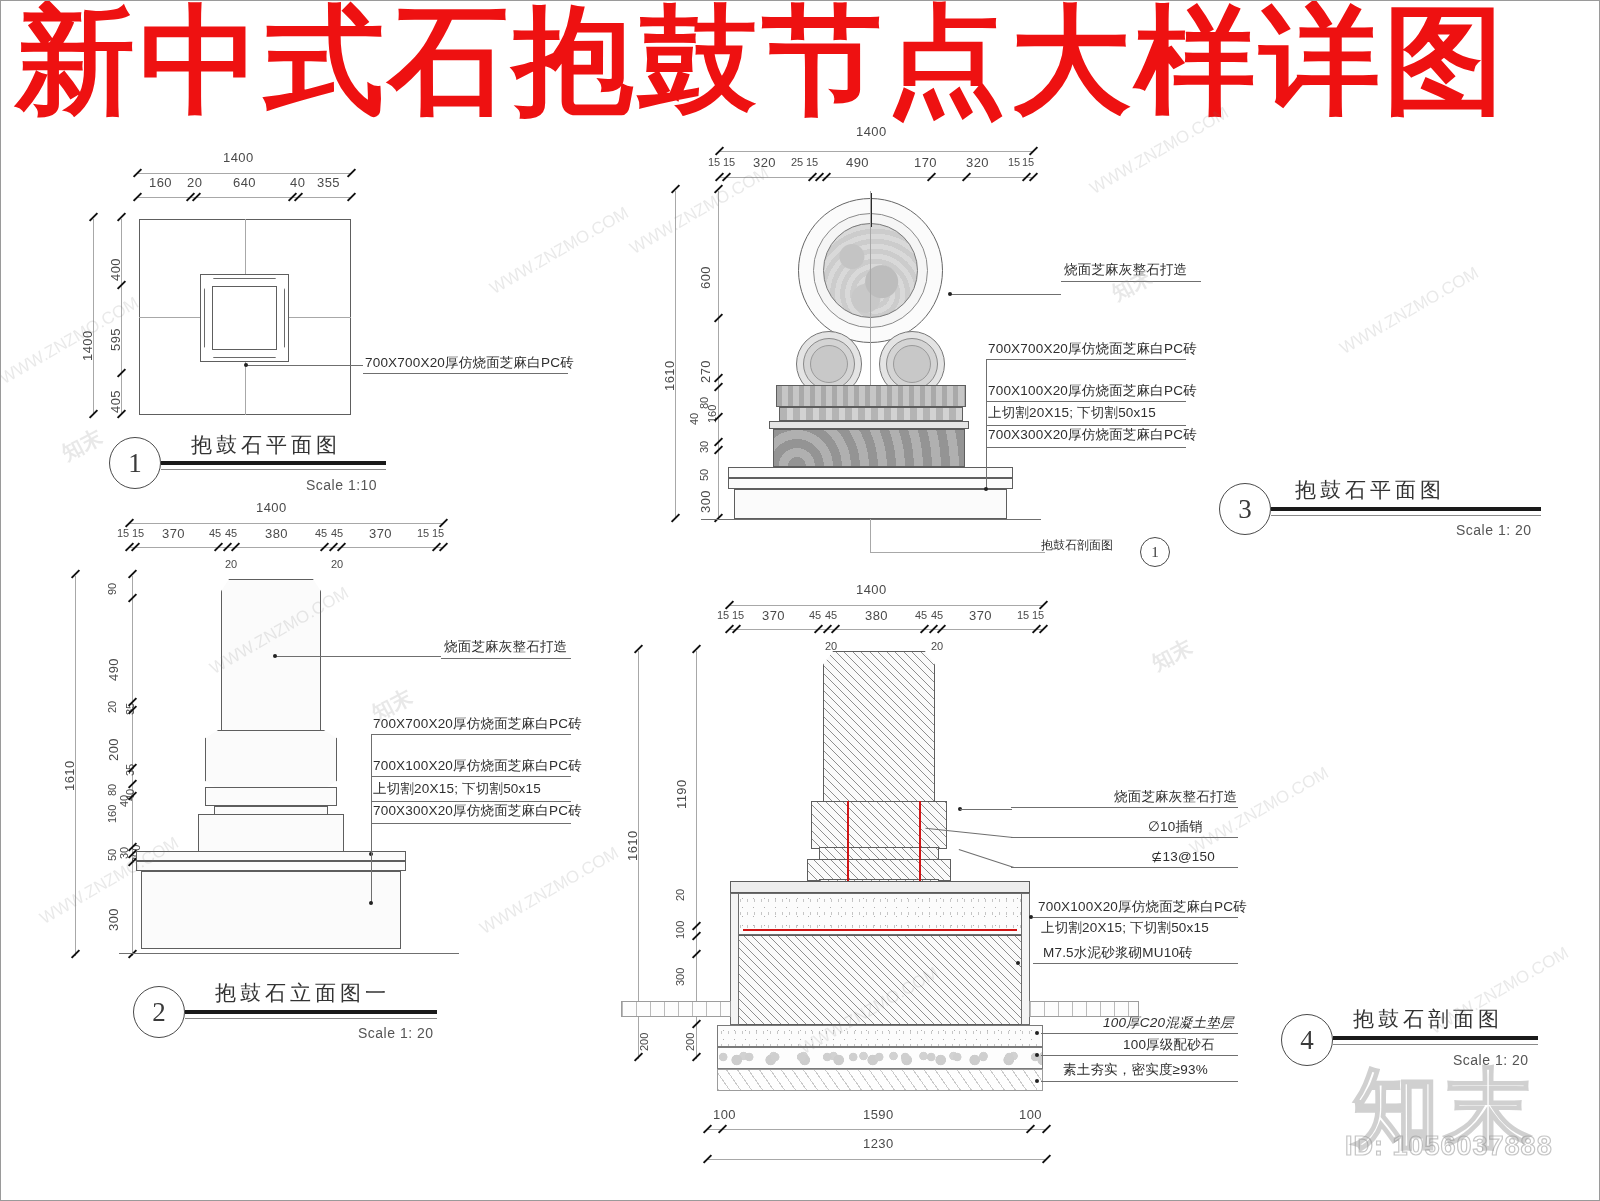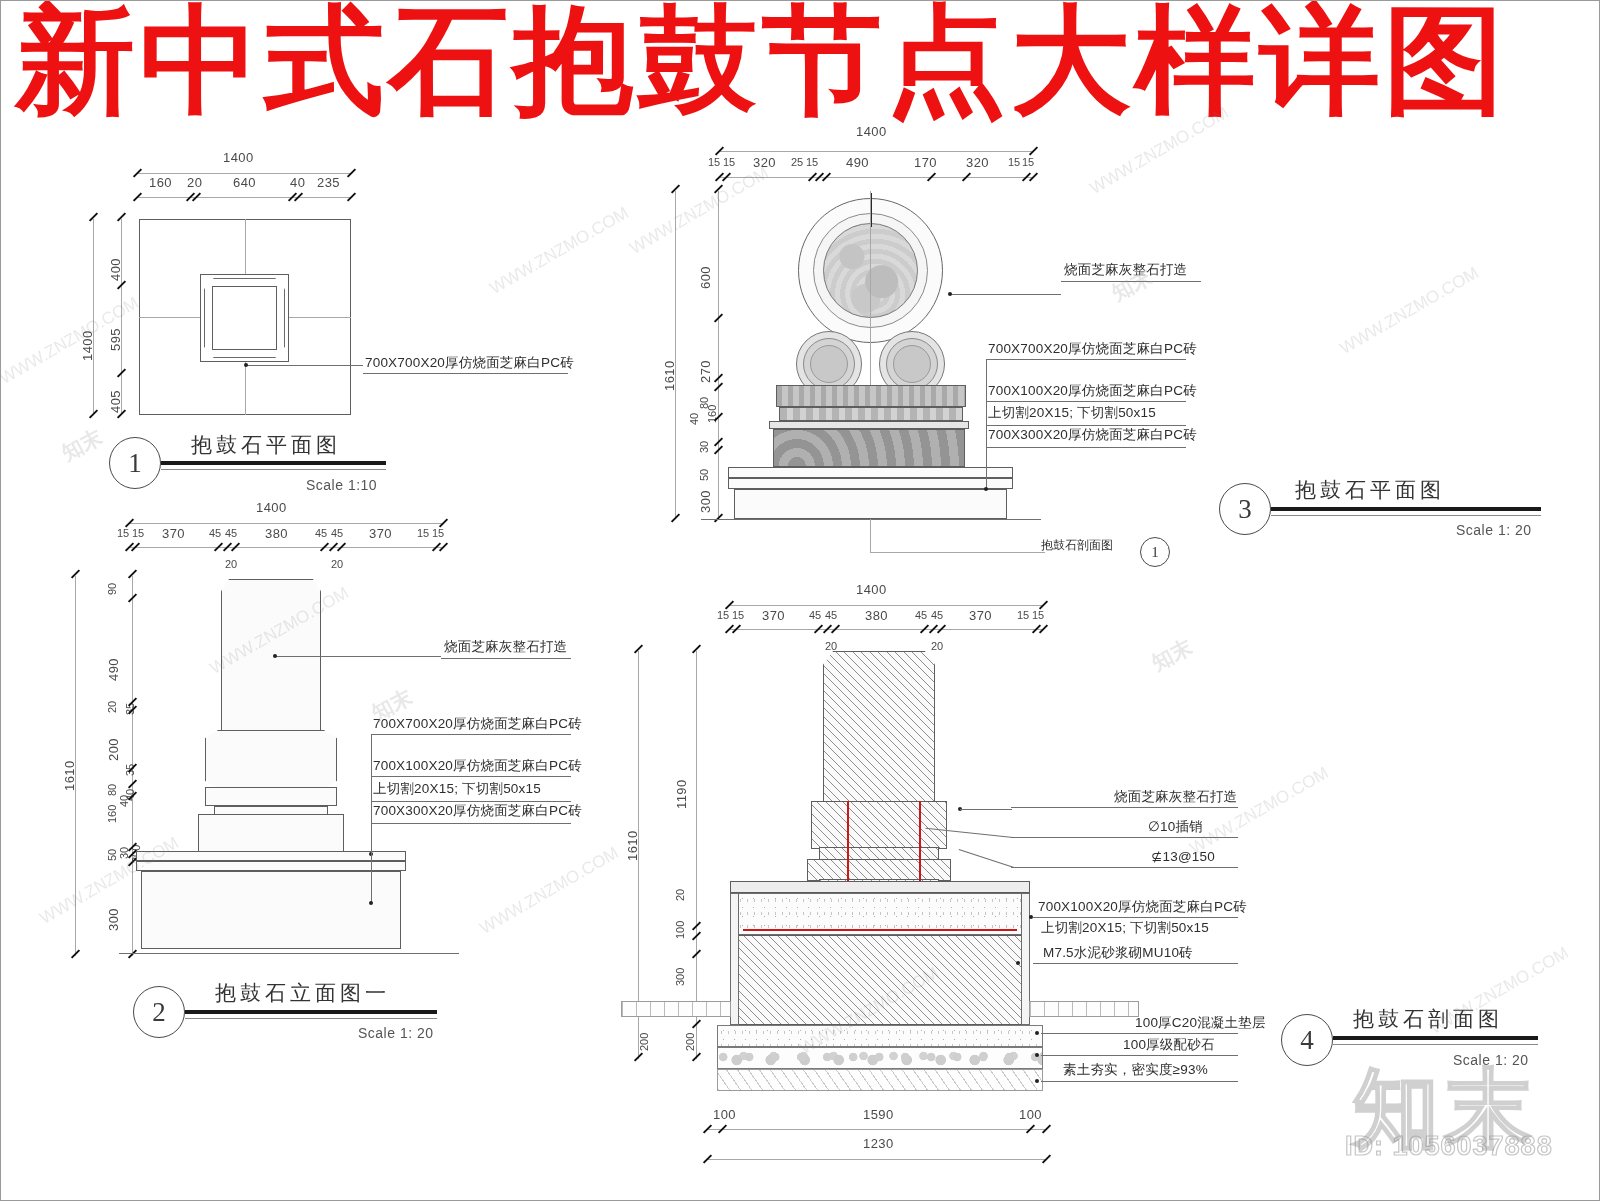--- a/index.html
+++ b/index.html
@@ -177,21 +177,21 @@
 
     <div class="cad dim" style="left:222px; top:150px;">1400</div>
     <div class="ln hln ln-light" style="left:136px; top:172px; width:215px;"></div>
     <div class="tick" style="left:131px; top:171px;"></div>
     <div class="tick" style="left:345px; top:171px;"></div>
 
     <div class="cad dim" style="left:148px; top:175px;">160</div>
     <div class="cad dim" style="left:186px; top:175px;">20</div>
     <div class="cad dim" style="left:232px; top:175px;">640</div>
     <div class="cad dim" style="left:289px; top:175px;">40</div>
-    <div class="cad dim" style="left:316px; top:175px;">235</div>
+    <div class="cad dim" style="left:316px; top:175px;">355</div>
     <div class="ln hln ln-light" style="left:136px; top:196px; width:215px;"></div>
     <div class="tick" style="left:131px; top:195px;"></div>
     <div class="tick" style="left:184px; top:195px;"></div>
     <div class="tick" style="left:190px; top:195px;"></div>
     <div class="tick" style="left:286px; top:195px;"></div>
     <div class="tick" style="left:292px; top:195px;"></div>
     <div class="tick" style="left:345px; top:195px;"></div>
 
     <div class="cad dim vert" style="left:80px; top:360px;">1400</div>
     <div class="ln vln ln-light" style="left:92px; top:218px; height:196px;"></div>
@@ -534,21 +534,21 @@
     <div class="ln hln" style="left:955px; top:866px; width:58px; transform:rotate(18deg); transform-origin:right center;"></div>
 
     <div class="cad note" style="left:1037px; top:899px;">700X100X20厚仿烧面芝麻白PC砖</div>
     <div class="ln hln" style="left:1032px; top:916px; width:205px;"></div>
     <div style="position:absolute; left:1028px; top:914px; width:4px; height:4px; border-radius:50%; background:#222;"></div>
     <div class="cad note" style="left:1040px; top:920px;">上切割20X15; 下切割50x15</div>
     <div class="cad note" style="left:1042px; top:945px;">M7.5水泥砂浆砌MU10砖</div>
     <div class="ln hln" style="left:1032px; top:962px; width:205px;"></div>
     <div style="position:absolute; left:1015px; top:960px; width:4px; height:4px; border-radius:50%; background:#222;"></div>
 
-    <div class="cad note" style="left:1134px; top:1015px;">100厚C20混凝土垫层</div>
+    <div class="cad note" style="left:1102px; top:1015px;font-style:italic;">100厚C20混凝土垫层</div>
     <div class="ln hln" style="left:1040px; top:1032px; width:197px;"></div>
     <div style="position:absolute; left:1034px; top:1030px; width:4px; height:4px; border-radius:50%; background:#222;"></div>
 
     <div class="cad note" style="left:1122px; top:1037px;">100厚级配砂石</div>
     <div class="ln hln" style="left:1040px; top:1054px; width:197px;"></div>
     <div style="position:absolute; left:1034px; top:1052px; width:4px; height:4px; border-radius:50%; background:#222;"></div>
 
     <div class="cad note" style="left:1062px; top:1062px;">素土夯实，密实度≥93%</div>
     <div class="ln hln" style="left:1040px; top:1080px; width:197px;"></div>
     <div style="position:absolute; left:1034px; top:1078px; width:4px; height:4px; border-radius:50%; background:#222;"></div>

